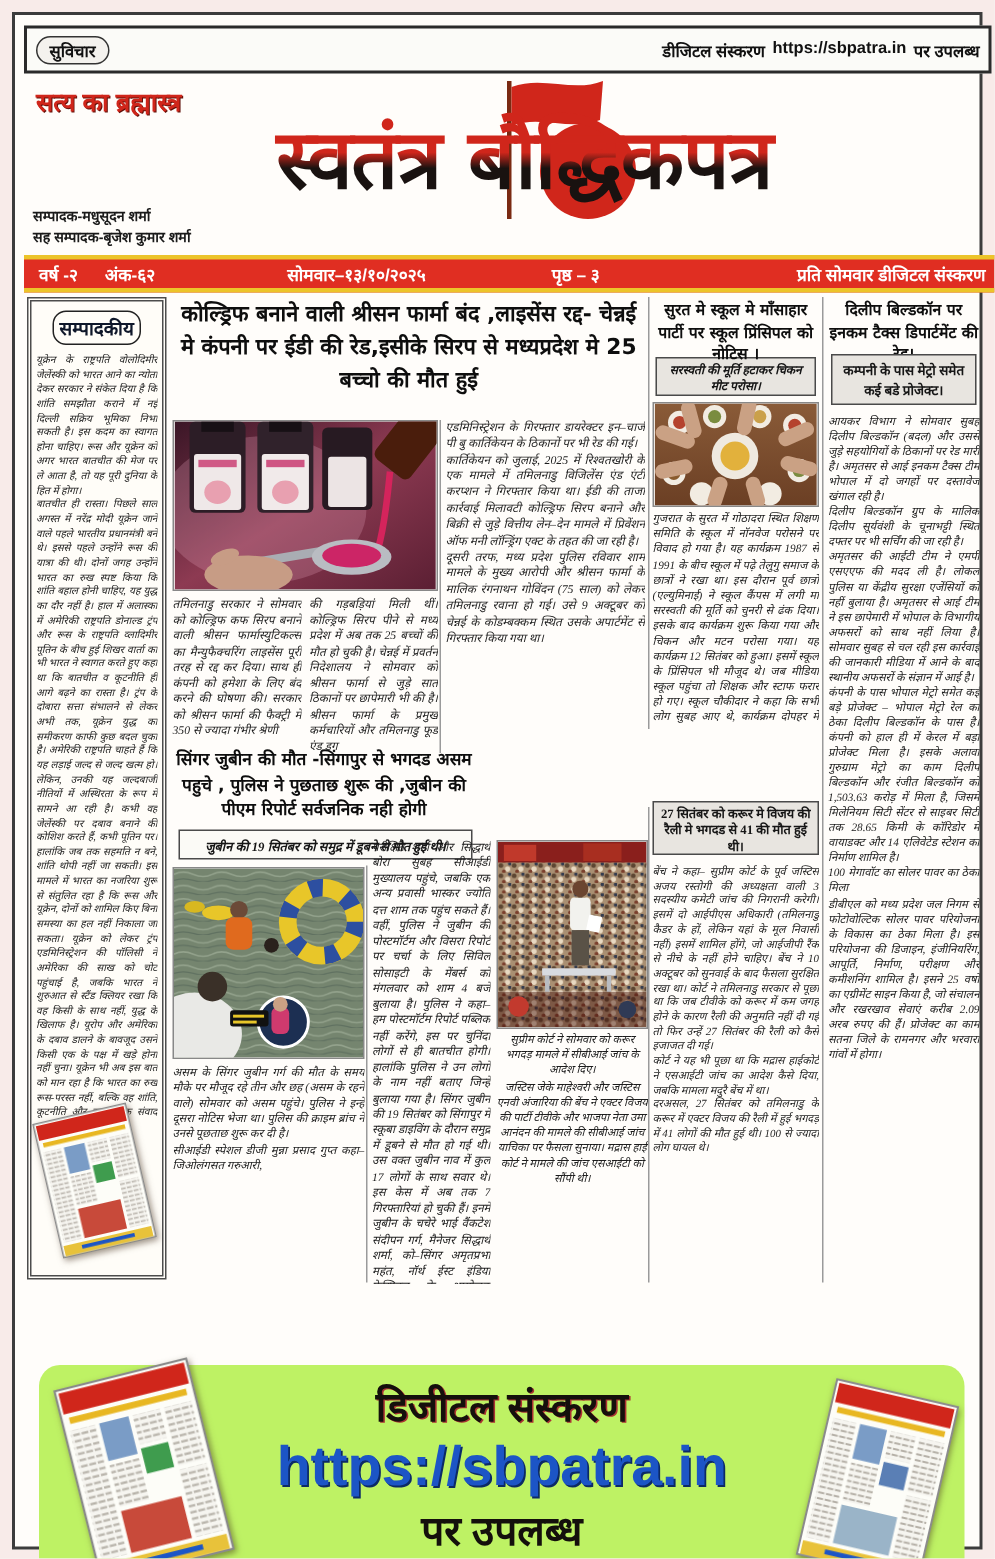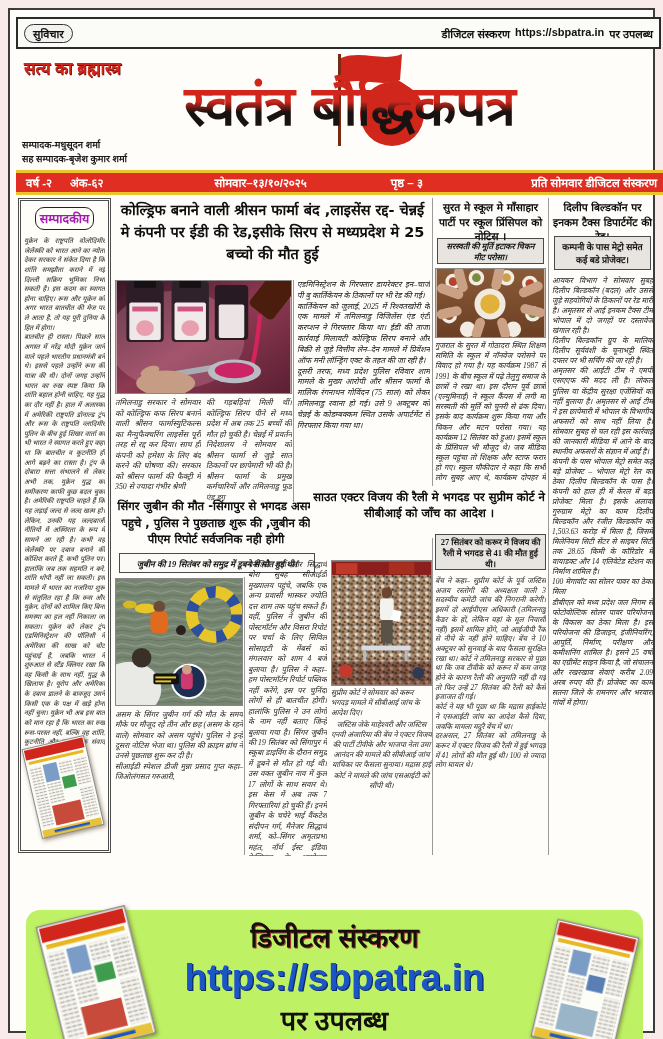--- a/index.html
+++ b/index.html
@@ -10,21 +10,21 @@
   .topbar{left:6px;top:7px;width:629px;height:28px;border:2px solid #2b2b2b;display:flex;align-items:center;gap:8px;padding:0 6px;background:#fbfbf8;}
   .pill{border:1.5px solid #333;border-radius:10px;padding:1px 8px;font-weight:bold;font-size:11px;color:#111;background:#f4f2ee;}
   .quote{font-weight:bold;font-size:11px;color:#151515;}
   .topbar-right{margin-left:auto;font-weight:bold;font-size:11px;color:#111;display:flex;gap:5px;}
   .tagline{left:14px;top:46px;font-size:17px;font-weight:bold;color:#d0261b;text-shadow:0.6px 0.6px 0 #5e0f08;}
   .paper-title{left:52px;top:52px;width:575px;text-align:center;font-family:"DejaVu Sans",sans-serif;font-weight:bold;font-size:55px;letter-spacing:-1px;line-height:1.6;background:linear-gradient(180deg,#d0261b 0%,#d0261b 45%,#191210 57%,#191210 100%);-webkit-background-clip:text;background-clip:text;color:transparent;z-index:2;}
   .editors{left:12px;top:128px;font-size:9.5px;font-weight:bold;color:#1a1a1a;line-height:1.5;z-index:3;}
   .infobar{left:6px;top:160px;width:631px;height:19px;background:#e02e22;border-top:3px solid #ecc42a;border-bottom:3px solid #ecc42a;display:flex;align-items:center;color:#fff;font-weight:bold;font-size:11.5px;padding:0 10px;}
   .infobar .cell{white-space:nowrap;}
   .ed-box{left:8px;top:188px;width:93px;height:655px;border:3px double #4c4c4c;background:#fffdf8;padding:4px 3px;box-sizing:border-box;display:flex;flex-direction:column;}
-  .ed-label{border:1.5px solid #222;border-radius:9px;padding:2px 4px;margin:2px auto 6px;font-weight:bold;font-size:12.5px;color:#a21caf;text-align:center;}
+  .ed-label{border:1.5px solid #222;border-radius:9px;padding:2px 4px;margin:2px auto 6px;font-weight:bold;font-size:12.5px;color:#0f172a;text-align:center;}
   .serif-body{font-family:"Liberation Serif",serif;font-style:italic;text-align:justify;color:#1d1d1d;white-space:pre-line;overflow:hidden;}
   .ed-body{font-size:6.8px;line-height:1.42;flex:1;}
   .headline{font-family:"DejaVu Sans",sans-serif;font-weight:bold;color:#0e0e0e;text-align:center;}
   .subbox{border:1.5px solid #4a4a4a;background:#e8e5e0;font-family:"Liberation Serif",serif;font-weight:bold;text-align:center;color:#161616;display:flex;align-items:center;justify-content:center;box-sizing:border-box;padding:1px 3px;}
   .rule{background:#9a9a9a;width:1px;}
   .photo{display:block;border:1px solid #888;box-sizing:border-box;}
   .cap{font-size:7.5px;line-height:1.36;}
   .banner{left:16px;top:852px;width:617px;height:144px;background:#bef264;border-radius:14px;margin-top:48px;}
   .banner-text{position:absolute;left:120px;right:120px;top:8px;text-align:center;font-weight:bold;}
   .bt1{font-size:27px;color:#14100c;text-shadow:1px 1px 0 #a33;}
@@ -86,21 +86,21 @@
     </svg>
     <div class="abs paper-title">स्वतंत्र बौद्धिकपत्र</div>
     <div class="abs editors">
       <div>सम्पादक-मधुसूदन शर्मा</div>
       <div>सह सम्पादक-बृजेश कुमार शर्मा</div>
     </div>
 
     <div class="abs infobar">
       <span class="cell" style="margin-right:18px">वर्ष -२</span>
       <span class="cell">अंक-६२</span>
-      <span class="cell" style="margin-left:111px">सोमवार–१३/१०/२०२५</span>
+      <span class="cell" style="margin-left:88px">सोमवार–१३/१०/२०२५</span>
       <span class="cell" style="margin-left:84px">पृष्ठ – ३</span>
       <span class="cell" style="margin-left:auto">प्रति सोमवार डीजिटल संस्करण</span>
     </div>
 
     <div class="abs ed-box">
       <div class="ed-label">सम्पादकीय</div>
       <div class="serif-body ed-body">यूक्रेन के राष्ट्रपति वोलोदिमीर जेलेंस्की को भारत आने का न्योता देकर सरकार ने संकेत दिया है कि शांति समझौता कराने में नई दिल्ली सक्रिय भूमिका निभा सकती है। इस कदम का स्वागत होना चाहिए। रूस और यूक्रेन को अगर भारत बातचीत की मेज पर ले आता है, तो यह पूरी दुनिया के हित में होगा।
 बातचीत ही रास्ता। पिछले साल अगस्त में नरेंद्र मोदी यूक्रेन जाने वाले पहले भारतीय प्रधानमंत्री बने थे। इससे पहले उन्होंने रूस की यात्रा की थी। दोनों जगह उन्होंने भारत का रुख स्पष्ट किया कि शांति बहाल होनी चाहिए, यह युद्ध का दौर नहीं है। हाल में अलास्का में अमेरिकी राष्ट्रपति डोनाल्ड ट्रंप और रूस के राष्ट्रपति व्लादिमीर पूतिन के बीच हुई शिखर वार्ता का भी भारत ने स्वागत करते हुए कहा था कि बातचीत व कूटनीति ही आगे बढ़ने का रास्ता है। ट्रंप के दोबारा सत्ता संभालने से लेकर अभी तक, यूक्रेन युद्ध का समीकरण काफी कुछ बदल चुका है। अमेरिकी राष्ट्रपति चाहते हैं कि यह लड़ाई जल्द से जल्द खत्म हो। लेकिन, उनकी यह जल्दबाजी नीतियों में अस्थिरता के रूप में सामने आ रही है। कभी वह जेलेंस्की पर दबाव बनाने की कोशिश करते हैं, कभी पूतिन पर। हालांकि जब तक सहमति न बने, शांति थोपी नहीं जा सकती। इस मामले में भारत का नजरिया शुरू से संतुलित रहा है कि रूस और यूक्रेन, दोनों को शामिल किए बिना समस्या का हल नहीं निकाला जा सकता। यूक्रेन को लेकर ट्रंप एडमिनिस्ट्रेशन की पॉलिसी ने अमेरिका की साख को चोट पहुंचाई है, जबकि भारत ने शुरुआत से स्टैंड क्लियर रखा कि वह किसी के साथ नहीं, युद्ध के खिलाफ है। यूरोप और अमेरिका के दबाव डालने के बावजूद उसने किसी एक के पक्ष में खड़े होना नहीं चुना। यूक्रेन भी अब इस बात को मान रहा है कि भारत का रुख रूस-परस्त नहीं, बल्कि वह शांति, कूटनीति और राजनीतिक संवाद का समर्थन कर रहा है।</div>
       <svg class="thumb" style="left:10px;top:540px;transform:rotate(-13deg)" width="64" height="92" viewBox="0 0 64 92">
         <rect x="0.5" y="0.5" width="63" height="91" fill="#fdfdf8" stroke="#8a8a8a"></rect>
@@ -198,27 +198,26 @@
             <circle cx="56" cy="32" r="5.5" fill="#6b4530"></circle>
             <rect x="49" y="38" width="14" height="22" rx="3" fill="#f2f2ee"></rect>
             <rect x="61" y="50" width="9" height="11" rx="1" fill="#ffffff" transform="rotate(12 65 55)"></rect>
             <rect x="50" y="60" width="12" height="24" fill="#5a5247"></rect>
           </g>
           <rect x="0" y="102" width="101" height="24" fill="url(#crowd)"></rect>
           <rect x="0" y="102" width="101" height="24" fill="rgba(70,22,16,0.45)"></rect>
           <circle cx="14" cy="112" r="7" fill="#c23a2e"></circle>
           <circle cx="88" cy="114" r="6" fill="#2f3a55"></circle>
         </svg>
-        <div class="serif-body cap" style="font-size:7.4px;margin-top:2px;text-align:left">सुप्रीम कोर्ट ने सोमवार को करूर भगदड़ मामले में सीबीआई जांच के आदेश दिए।</div>
+        <div class="serif-body cap" style="font-size:7.4px;margin-top:2px;text-align:center">सुप्रीम कोर्ट ने सोमवार को करूर भगदड़ मामले में सीबीआई जांच के आदेश दिए।</div>
         <div class="serif-body cap" style="font-size:7.4px;margin-top:2px;text-align:center">जस्टिस जेके माहेश्वरी और जस्टिस एनवी अंजारिया की बेंच ने एक्टर विजय की पार्टी टीवीके और भाजपा नेता उमा आनंदन की मामले की सीबीआई जांच याचिका पर फैसला सुनाया। मद्रास हाई कोर्ट ने मामले की जांच एसआईटी को सौंपी थी।</div>
       </div>
       <div class="serif-body" style="font-size:7.7px;line-height:1.36">परीक्षित शर्मा और सिद्धार्थ बोरा सुबह सीआईडी मुख्यालय पहुंचे, जबकि एक अन्य प्रवासी भास्कर ज्योति दत्त शाम तक पहुंच सकते हैं। वहीं, पुलिस ने जुबीन की पोस्टमॉर्टम और विसरा रिपोर्ट पर चर्चा के लिए सिविल सोसाइटी के मेंबर्स को मंगलवार को शाम 4 बजे बुलाया है। पुलिस ने कहा– हम पोस्टमॉर्टम रिपोर्ट पब्लिक नहीं करेंगे, इस पर चुनिंदा लोगों से ही बातचीत होगी। हालांकि पुलिस ने उन लोगों के नाम नहीं बताए जिन्हें बुलाया गया है। सिंगर जुबीन की 19 सितंबर को सिंगापुर में स्कूबा डाइविंग के दौरान समुद्र में डूबने से मौत हो गई थी। उस वक्त जुबीन नाव में कुल 17 लोगों के साथ सवार थे। इस केस में अब तक 7 गिरफ्तारियां हो चुकी हैं। इनमें जुबीन के चचेरे भाई वैंकटेश संदीपन गर्ग, मैनेजर सिद्धार्थ शर्मा, को–सिंगर अमृतप्रभा महंत, नॉर्थ ईस्ट इंडिया फेस्टिवल के आयोजक श्यामकानु महंत, बैंड के ड्रम मास्टर शेखर ज्योति गोस्वामी भी शामिल हैं।</div>
     </div>
 
-    <div class="abs headline" style="left:300px;top:479px;width:238px;font-size:11.5px;line-height:1.4;background:#fffdfa;z-index:2">साउत एक्टर विजय की रैली मे भगदड पर सुप्रीम कोर्ट ने सीबीआई को जाँच का आदेश ।</div>
     <div class="abs subbox" style="left:425px;top:524px;width:111px;height:36px;font-size:8.5px">27 सितंबर को करूर मे विजय की रैली मे भगदड से 41 की मौत हुई थी।</div>
     <div class="abs serif-body" style="left:425px;top:566px;width:111px;height:279px;font-size:7.3px;line-height:1.33">बेंच ने कहा– सुप्रीम कोर्ट के पूर्व जस्टिस अजय रस्तोगी की अध्यक्षता वाली 3 सदस्यीय कमेटी जांच की निगरानी करेगी। इसमें दो आईपीएस अधिकारी (तमिलनाडु कैडर के हों, लेकिन यहां के मूल निवासी नहीं) इसमें शामिल होंगे, जो आईजीपी रैंक से नीचे के नहीं होने चाहिए। बेंच ने 10 अक्टूबर को सुनवाई के बाद फैसला सुरक्षित रखा था। कोर्ट ने तमिलनाडु सरकार से पूछा था कि जब टीवीके को करूर में कम जगह होने के कारण रैली की अनुमति नहीं दी गई तो फिर उन्हें 27 सितंबर की रैली को कैसे इजाजत दी गई।
 कोर्ट ने यह भी पूछा था कि मद्रास हाईकोर्ट ने एसआईटी जांच का आदेश कैसे दिया, जबकि मामला मदुरै बेंच में था।
 दरअसल, 27 सितंबर को तमिलनाडु के करूर में एक्टर विजय की रैली में हुई भगदड़ में 41 लोगों की मौत हुई थी। 100 से ज्यादा लोग घायल थे।</div>
 
     <div class="abs subbox" style="left:427px;top:228px;width:107px;height:26px;font-size:8px;font-style:italic">सरस्वती की मूर्ति हटाकर चिकन मीट परोसा।</div>
     <div class="abs headline" style="left:425px;top:190px;width:111px;font-size:10.5px;line-height:1.4">सुरत मे स्कूल मे माँसाहार पार्टी पर स्कूल प्रिंसिपल को नोटिस ।</div>
     <svg class="abs photo" style="left:425px;top:258px" width="111" height="70" viewBox="0 0 111 70">
       <rect width="111" height="70" fill="url(#wood)"></rect>
       <circle cx="55" cy="36" r="16" fill="#efe9df"></circle>

